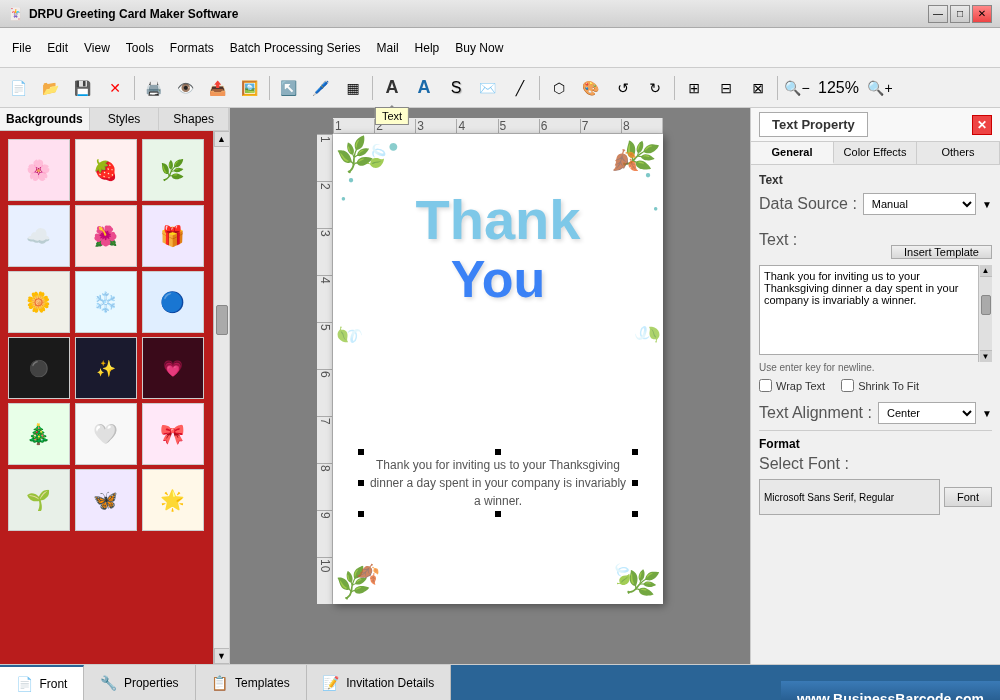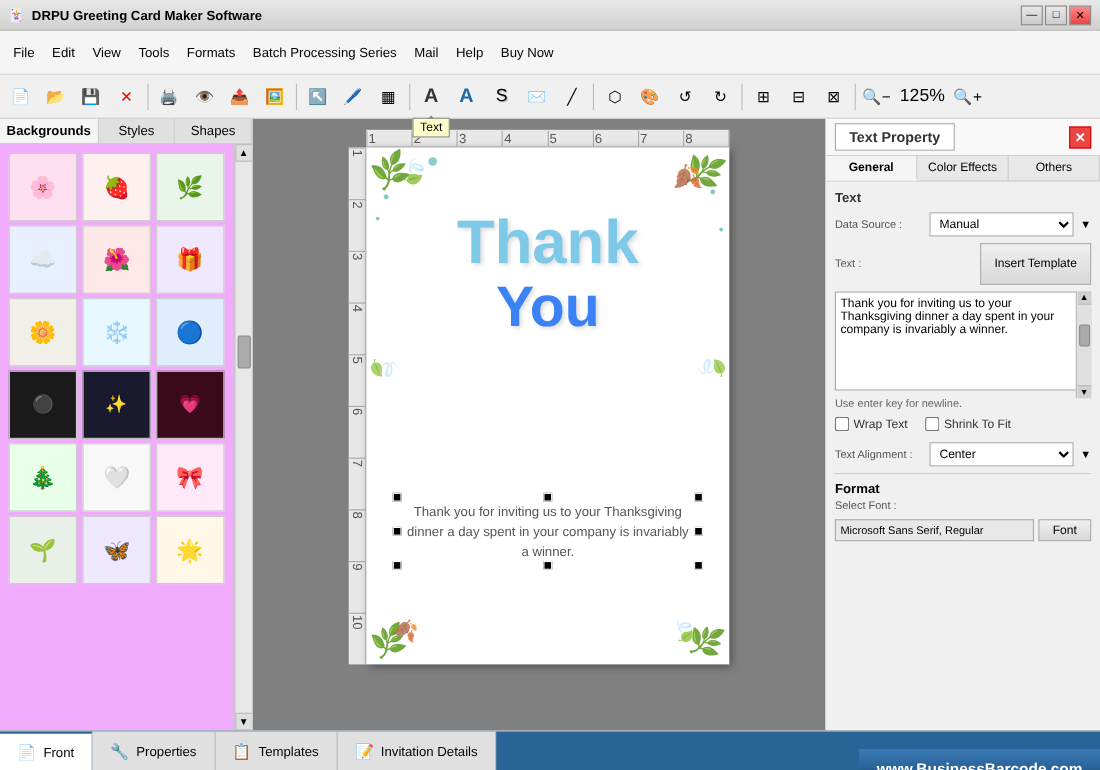--- a/index.html
+++ b/index.html
@@ -21,21 +21,21 @@
     .tb-btn { width: 30px; height: 28px; border: 1px solid transparent; background: transparent; cursor: pointer; display: flex; align-items: center; justify-content: center; font-size: 14px; border-radius: 2px; }
     .tb-sep { width: 1px; height: 24px; background: #bbb; margin: 0 2px; }
     .tb-text-tooltip { position: relative; }
     .tb-text-bubble { position: absolute; top: 32px; left: 50%; transform: translateX(-50%); background: #ffffcc; border: 1px solid #888; padding: 2px 6px; font-size: 11px; white-space: nowrap; z-index: 10; pointer-events: none; }
     .tb-text-bubble::before { content: ''; position: absolute; top: -6px; left: 50%; transform: translateX(-50%); border: 3px solid transparent; border-bottom-color: #888; }
 
     
     #main { display: flex; flex: 1; overflow: hidden; }
 
     
-    #left-panel { width: 230px; background: #f0abfc; border-right: 1px solid #ccc; display: flex; flex-direction: column; }
+    #left-panel { width: 230px; background: #b91c1c; border-right: 1px solid #ccc; display: flex; flex-direction: column; }
     #panel-tabs { display: flex; border-bottom: 1px solid #ccc; }
     .panel-tab { flex: 1; padding: 4px 6px; text-align: center; cursor: pointer; border-right: 1px solid #ccc; background: #e0e0e0; font-size: 12px; }
     .panel-tab.active { background: #f5f5f5; font-weight: bold; }
     #panel-scroll-area { flex: 1; overflow-y: auto; overflow-x: hidden; padding: 4px; }
     .thumb-grid { display: grid; grid-template-columns: repeat(3, 1fr); gap: 4px; padding: 4px; }
     .thumb-item { width: 62px; height: 62px; border: 1px solid #ccc; cursor: pointer; background: #fff; overflow: hidden; display: flex; align-items: center; justify-content: center; font-size: 20px; }
     .scroll-bar { width: 16px; background: #e8e8e8; border-left: 1px solid #bbb; display: flex; flex-direction: column; align-items: center; }
     .scroll-arrow { width: 16px; height: 16px; display: flex; align-items: center; justify-content: center; cursor: pointer; background: #e0e0e0; border: 1px solid #bbb; font-size: 9px; }
     .scroll-thumb { width: 12px; height: 30px; background: #aaa; border: 1px solid #888; margin: 2px; border-radius: 2px; cursor: pointer; }
 
@@ -51,31 +51,31 @@
     #prop-title { font-weight: bold; font-size: 13px; color: #333; background: #fff; border: 1px solid #aaa; padding: 4px 12px; }
     #prop-close { width: 20px; height: 20px; background: #e44; border: 1px solid #c00; color: white; display: flex; align-items: center; justify-content: center; cursor: pointer; font-weight: bold; font-size: 12px; }
 
     #prop-tabs { display: flex; background: #e8e8e8; border-bottom: 1px solid #ccc; }
     .prop-tab { flex: 1; padding: 4px 6px; text-align: center; cursor: pointer; border-right: 1px solid #ccc; font-size: 11px; }
     .prop-tab.active { background: #f5f5f5; border-bottom: 2px solid #f5f5f5; font-weight: bold; }
 
     #prop-content { flex: 1; padding: 8px; overflow-y: auto; }
     .prop-section-label { font-weight: bold; font-size: 12px; margin-bottom: 6px; color: #333; }
     .prop-row { display: flex; align-items: center; margin-bottom: 6px; gap: 6px; }
-    .prop-label { min-width: 80px; font-size: 10px; color: #555; }
+    .prop-label { min-width: 80px; font-size: 16px; color: #555; }
     .prop-select { flex: 1; padding: 2px 4px; border: 1px solid #aaa; background: #fff; font-size: 11px; height: 22px; }
-    .insert-template-btn { padding: 12px 12px; background: linear-gradient(to bottom, #f0f0f0, #d8d8d8); border: 1px solid #aaa; cursor: pointer; font-size: 11px; margin-left: auto; }
+    .insert-template-btn { padding: 0 12px; background: linear-gradient(to bottom, #f0f0f0, #d8d8d8); border: 1px solid #aaa; cursor: pointer; font-size: 11px; margin-left: auto; margin-top: 24px; }
     .text-area-prop { width: 100%; height: 90px; border: 1px solid #aaa; padding: 4px; font-size: 11px; resize: none; margin-bottom: 4px; }
     .hint-text { font-size: 10px; color: #666; margin-bottom: 6px; }
     .checkbox-row { display: flex; align-items: center; gap: 4px; margin-bottom: 4px; }
     .checkbox-label { font-size: 11px; color: #333; }
     .prop-divider { border: none; border-top: 1px solid #ccc; margin: 6px 0; }
     .format-label { font-weight: bold; font-size: 12px; margin-bottom: 4px; }
     .select-font-row { display: flex; align-items: center; gap: 4px; margin-bottom: 4px; }
-    .font-input { flex: 1; padding: 2px 4px; border: 1px solid #aaa; background: #e8e8e8; font-size: 10px; height: 20px; }
+    .font-input { flex: 1; padding: 2px 4px; border: 1px solid #aaa; background: #e8e8e8; font-size: 10px; height: 36px; }
     .font-btn { padding: 3px 12px; background: linear-gradient(to bottom, #f0f0f0, #d8d8d8); border: 1px solid #aaa; cursor: pointer; font-size: 11px; }
     .scroll-side { width: 14px; background: #e0e0e0; border-left: 1px solid #bbb; display: flex; flex-direction: column; align-items: center; }
 
     
     #bottombar { height: 36px; background: #2a6496; display: flex; align-items: center; border-top: 1px solid #ccc; }
     #bottom-tabs { display: flex; height: 100%; }
     .bottom-tab { padding: 0 16px; display: flex; align-items: center; gap: 6px; cursor: pointer; background: #e0e0e0; border-right: 1px solid #bbb; font-size: 12px; }
     .bottom-tab.active { background: #fff; border-top: 2px solid #2a6496; }
     .bottom-tab-icon { font-size: 14px; }
     #website-badge { margin-left: auto; background: linear-gradient(to bottom, #3a7ab6, #1a4a76); color: #fff; padding: 4px 16px; font-size: 14px; font-weight: bold; height: 100%; display: flex; align-items: center; margin-top: 32px; }

